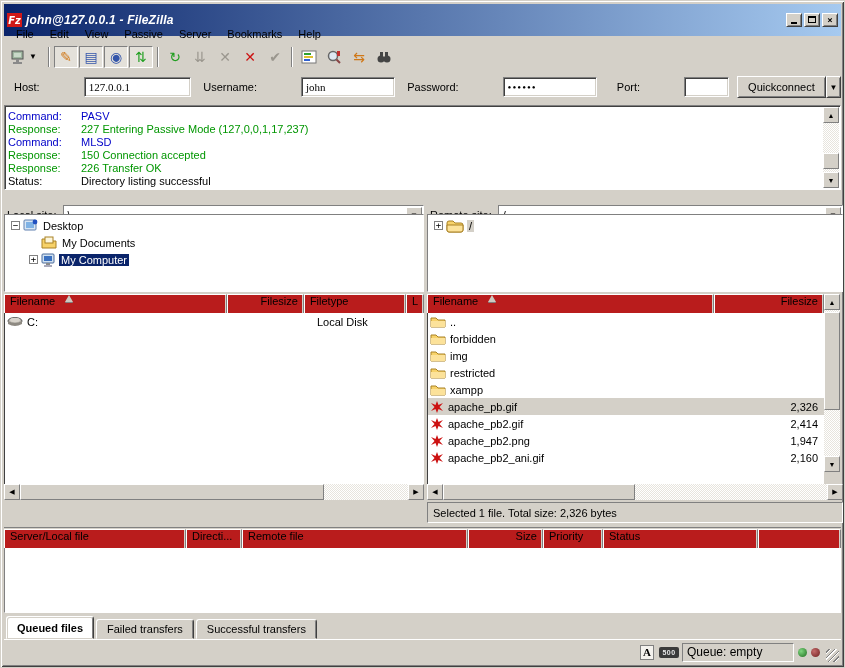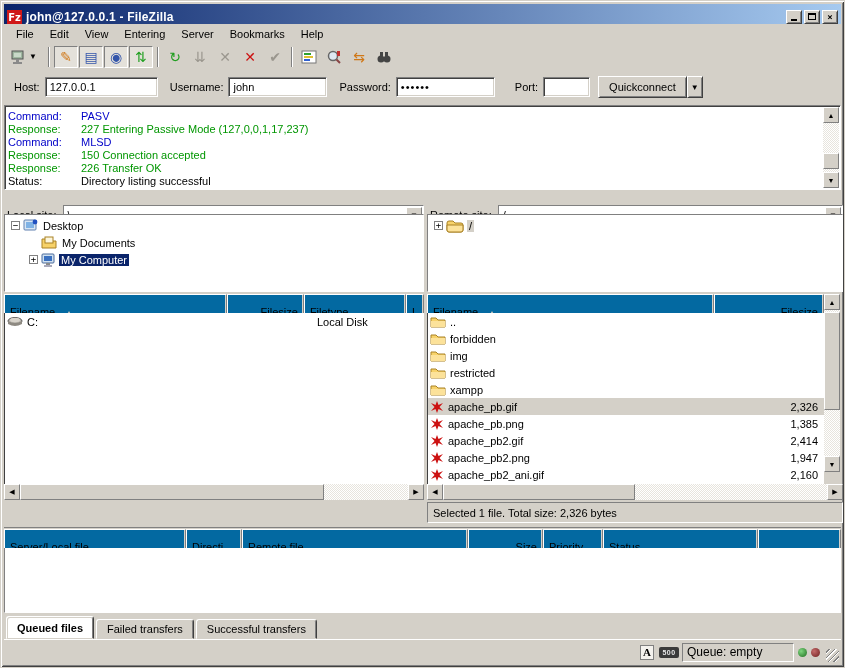--- a/index.html
+++ b/index.html
@@ -9,22 +9,22 @@
   .window { position:relative; width:845px; height:668px; background:#d4d0c8;
     border:1px solid #d4d0c8;
     box-shadow: inset 1px 1px 0 #ffffff, inset -1px -1px 0 #404040, inset 2px 2px 0 #d4d0c8, inset -2px -2px 0 #808080;
     overflow:hidden; }
 
   
   .raised { border:1px solid; border-color:#ffffff #404040 #404040 #ffffff; box-shadow: inset 1px 1px 0 #d4d0c8, inset -1px -1px 0 #808080; }
   .raised-thin { border:1px solid; border-color:#ffffff #808080 #808080 #ffffff; }
   .sunken-thin { border:1px solid; border-color:#808080 #ffffff #ffffff #808080; }
 
-  .titlebar { position:absolute; left:3px; top:3px; right:3px; height:20px;
-    background:linear-gradient(to right,#0a246a,#a6caf0); display:flex; align-items:flex-end; padding:0 3px; }
+  .titlebar { position:absolute; left:3px; top:3px; right:3px; height:32px;
+    background:linear-gradient(to right,#0a246a,#a6caf0); display:flex; align-items:center; padding:0 3px;font-style:italic; }
   .fz-ico { width:15px; height:14px; background:#d01818; color:#fff; font-weight:bold; font-size:10px;
     display:flex; align-items:center; justify-content:center; margin-right:4px; font-family:"DejaVu Sans",sans-serif; }
   .title-text { color:#fff; font-weight:bold; font-size:12px; flex:1; letter-spacing:0.2px; }
   .winbtns { display:flex; gap:2px; }
   .winbtn { width:16px; height:14px; background:#d4d0c8; font-size:9px; line-height:12px; text-align:center;
     border:1px solid; border-color:#ffffff #404040 #404040 #ffffff; box-shadow:inset 1px 1px 0 #d4d0c8, inset -1px -1px 0 #808080;
     font-family:"DejaVu Sans Mono",monospace; font-weight:bold; }
   .glyph-min { display:inline-block; width:6px; height:2px; background:#000; margin-top:8px; }
   .glyph-max { display:inline-block; width:8px; height:7px; border:1px solid #000; border-top-width:2px; margin-top:2px; }
 
@@ -35,21 +35,21 @@
   .tsep { width:2px; height:20px; margin:0 3px; border-left:1px solid #808080; border-right:1px solid #fff; }
   .tbtn { width:24px; height:22px; display:flex; align-items:center; justify-content:center; font-size:14px; }
   .tbtn.pressed { border:1px solid; border-color:#808080 #ffffff #ffffff #808080; background:#e4e1da; }
   .tbtn.wide { width:36px; justify-content:flex-start; padding-left:2px; }
   .drop-arrow { font-size:8px; margin-left:3px; }
   .dim { color:#9a968e; } .grn { color:#1f9e1f; } .red-x { color:#cc1111; } .orange { color:#d07818; } .blue { color:#3355aa; }
 
   .quickbar { position:absolute; left:3px; top:69px; right:3px; height:34px; display:flex; align-items:center; padding-left:10px; }
   .q-label { margin-right:5px; }
   .q-input { height:20px; background:#fff; border:1px solid; border-color:#808080 #ffffff #ffffff #808080;
-    box-shadow: inset 1px 1px 0 #404040, inset -1px -1px 0 #d4d0c8; padding:3px 4px; font-family:Liberation Sans, sans-serif; font-size:11px; }
+    box-shadow: inset 1px 1px 0 #404040, inset -1px -1px 0 #d4d0c8; padding:3px 4px; font-family:Liberation Serif, serif; font-size:11px;margin-left:39px; }
   .qc-btn { height:22px; padding:10px 10px; background:#d4d0c8; display:flex; align-items:center; }
   .qc-drop { width:16px; height:22px; display:flex; align-items:center; justify-content:center; font-size:8px; background:#d4d0c8; }
 
   .log { position:absolute; left:3px; top:104px; right:3px; height:85px; background:#fff;
     border:1px solid; border-color:#808080 #ffffff #ffffff #808080; box-shadow: inset 1px 1px 0 #404040; overflow:hidden; }
   .log-line { display:flex; line-height:13px; white-space:pre; }
   .log-label { width:76px; padding-left:3px; flex:none; }
   .vscroll { position:absolute; right:1px; top:1px; width:16px; bottom:1px; background:#d4d0c8; }
   .stipple { background-color:#e7e4dd;
     background-image:linear-gradient(45deg,#fff 25%,transparent 25%,transparent 75%,#fff 75%),linear-gradient(45deg,#fff 25%,transparent 25%,transparent 75%,#fff 75%);
@@ -68,21 +68,21 @@
   .treepane { position:absolute; top:213px; height:78px; background:#fff; overflow:hidden; padding-top:2px; }
   .tree-row { display:flex; align-items:center; height:17px; }
   .expander { width:9px; height:9px; border:1px solid #808080; background:#fff; font-size:9px; line-height:7px; text-align:center; flex:none;
     font-family:"DejaVu Sans Mono",monospace; }
   .tree-label { padding:0 2px; margin-left:3px; }
   .sel-navy { background:#0a246a; color:#fff; }
   .sel-gray { background:#d4d0c8; }
   .ticon { margin-left:3px; flex:none; display:inline-flex; }
 
   .listhead { position:absolute; top:293px; height:19px; display:flex; background:#d4d0c8; overflow:hidden; }
-  .hcell { height:25px; display:flex; align-items:flex-end; padding:0 5px; background:#0369a1;
+  .hcell { height:25px; display:flex; align-items:flex-start; padding:0 5px; background:#b91c1c;
     border:1px solid; border-color:#ffffff #808080 #808080 #ffffff; box-shadow: inset -1px -1px 0 #d4d0c8; }
   .hcell.right { justify-content:flex-end; }
   .sort-asc { width:0; height:0; border-left:4px solid transparent; border-right:4px solid transparent; border-bottom:7px solid #cdc9c0;
     margin-left:10px; filter:drop-shadow(0 1px 0 #808080); }
 
   .listbody { position:absolute; top:312px; height:171px; background:#fff; overflow:hidden;
     border-left:1px solid #404040; }
   .file-row { display:flex; align-items:center; height:17px; }
   .f-name { display:flex; align-items:center; padding-left:2px; flex:none; }
   .f-size { flex:none; text-align:right; padding-right:6px; }
@@ -129,21 +129,21 @@
       <div class="winbtn"><span class="glyph-min"></span></div>
       <div class="winbtn"><span class="glyph-max"></span></div>
       <div class="winbtn"><span>×</span></div>
     </div>
   </div>
 
   <div class="menubar">
     <span class="menu-item">File</span>
     <span class="menu-item">Edit</span>
     <span class="menu-item">View</span>
-    <span class="menu-item">Entering</span>
+    <span class="menu-item">Passive</span>
     <span class="menu-item">Server</span>
     <span class="menu-item">Bookmarks</span>
     <span class="menu-item">Help</span>
   </div>
 
   <div class="toolbar">
     <div class="tbtn wide">
       <span>
         <svg width="16" height="16">
             <rect x="2" y="2" width="11" height="8" fill="#9fb6a0" stroke="#555"></rect>
@@ -431,31 +431,20 @@
         </span>
       <span class="f-size" style="width:100px">2,326</span>
     </div>
     <div class="file-row">
       <span class="f-name" style="flex:1">
           <span class="ficon">
             <svg width="14" height="14">
               <path d="M7 1 L8.5 5 L13 3 L9.5 7 L13 11 L8.5 9 L7 13 L5.5 9 L1 11 L4.5 7 L1 3 L5.5 5 Z" fill="#cc1111"></path>
             </svg>
           </span>
-          <span>apache_pb.png</span>
-        </span>
-      <span class="f-size" style="width:100px">1,385</span>
-    </div>
-    <div class="file-row">
-      <span class="f-name" style="flex:1">
-          <span class="ficon">
-            <svg width="14" height="14">
-              <path d="M7 1 L8.5 5 L13 3 L9.5 7 L13 11 L8.5 9 L7 13 L5.5 9 L1 11 L4.5 7 L1 3 L5.5 5 Z" fill="#cc1111"></path>
-            </svg>
-          </span>
           <span>apache_pb2.gif</span>
         </span>
       <span class="f-size" style="width:100px">2,414</span>
     </div>
     <div class="file-row">
       <span class="f-name" style="flex:1">
           <span class="ficon">
             <svg width="14" height="14">
               <path d="M7 1 L8.5 5 L13 3 L9.5 7 L13 11 L8.5 9 L7 13 L5.5 9 L1 11 L4.5 7 L1 3 L5.5 5 Z" fill="#cc1111"></path>
             </svg>

